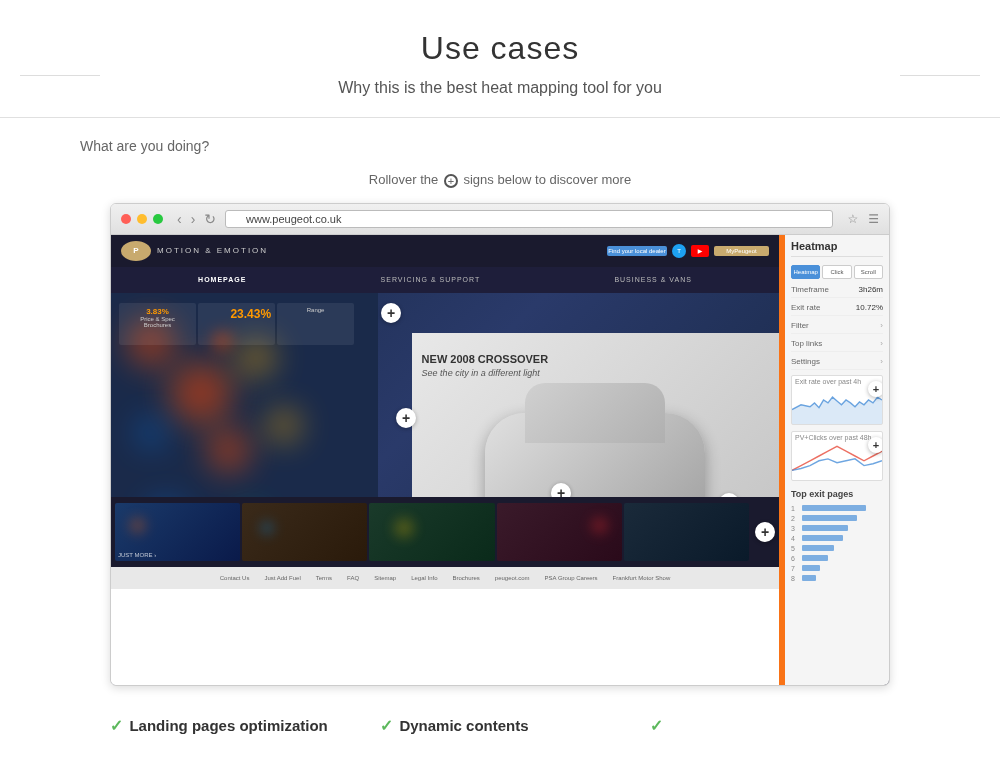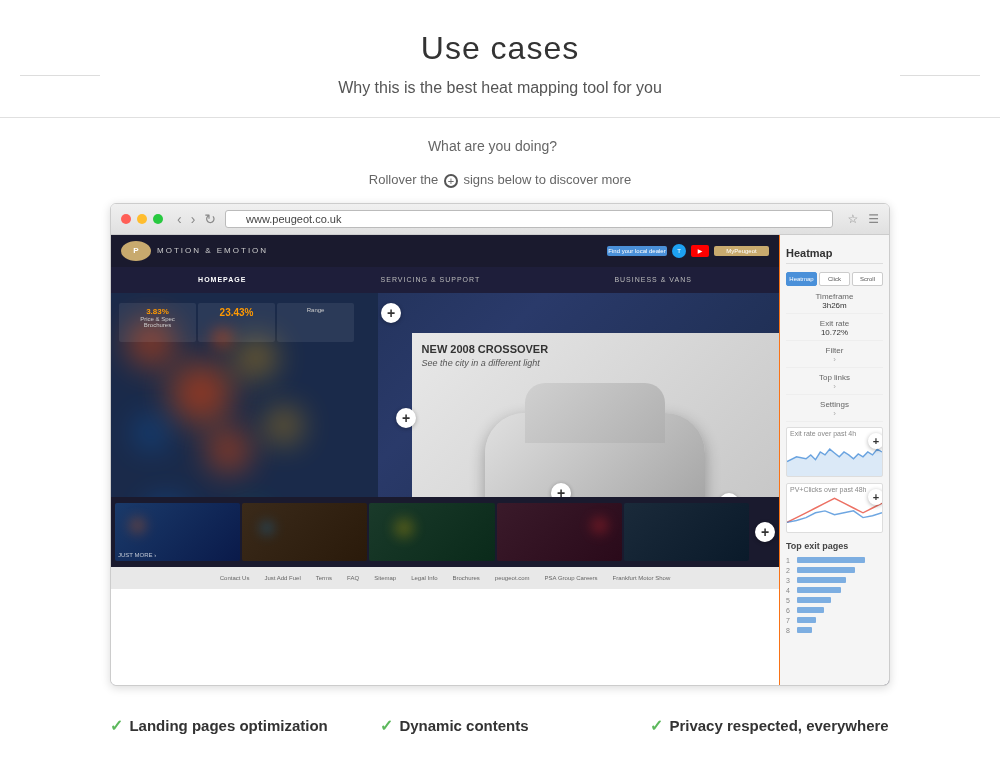--- a/index.html
+++ b/index.html
@@ -33,21 +33,21 @@
 
     
     .main-container {
       background: #fff;
       padding: 0 80px 40px;
     }
 
     
     .tabs-container {
       display: flex;
-      justify-content: center;
+      justify-content: flex-start;
       align-items: center;
       padding: 20px 0 10px;
       gap: 0;
     }
     .tab-label {
       font-size: 14px;
       color: #666;
       margin-right: 15px;
     }
     .tab-buttons {
@@ -281,21 +281,21 @@
       width: 40px;
       height: 30px;
       background: #333;
       border-radius: 50%;
       box-shadow: 120px 0 0 #333;
     }
 
     .product-text-overlay {
       position: absolute;
       left: 10px;
-      top: 10px;
+      top: 20px;
       color: #333;
     }
     .product-title {
       font-size: 11px;
       font-weight: bold;
       margin-bottom: 3px;
     }
     .product-subtitle {
       font-size: 9px;
       font-style: italic;
@@ -362,41 +362,40 @@
       cursor: pointer;
       box-shadow: 0 1px 4px rgba(0,0,0,0.3);
       border: 2px solid #fff;
       z-index: 10;
     }
 
     
     .heatmap-sidebar {
       width: 110px;
       background: #f5f5f5;
-      border-left: 1px solid #f97316;
-      padding: 12px 6px;
+      border-left: 6px solid #f97316;
+      padding: 5px 6px;
       font-size: 9px;
       overflow-y: auto;
     }
     .sidebar-title {
       font-size: 11px;
       font-weight: bold;
       color: #333;
       margin-bottom: 8px;
       border-bottom: 1px solid #ddd;
       padding-bottom: 4px;
     }
     .sidebar-row {
       display: flex;
       justify-content: space-between;
       align-items: center;
       margin-bottom: 5px;
       padding-bottom: 3px;
       border-bottom: 1px solid #eee;
-      flex-direction: column;
     }
     .sidebar-label {
       color: #666;
       font-size: 8px;
     }
     .sidebar-val {
       color: #333;
       font-size: 8px;
       font-weight: normal;
     }
@@ -593,21 +592,21 @@
               <div class="heat-blob blob-orange" style="width:45px;height:45px;left:150px;top:110px;"></div>
               <div class="heat-blob blob-blue" style="width:50px;height:50px;left:30px;top:200px;"></div>
               <div class="heat-blob blob-green" style="width:40px;height:40px;left:120px;top:210px;"></div>
 
               <div style="position:absolute;top:10px;left:8px;display:grid;grid-template-columns:1fr 1fr 1fr;gap:2px;width:88%;">
                 <div style="background:rgba(255,255,255,0.08);border-radius:2px;padding:4px;font-size:6px;color:#ccc;text-align:center;">
                   <div style="font-size:8px;color:#f90;font-weight:bold;">3.83%</div>
                   Price &amp; Spec<br>Brochures
                 </div>
                 <div style="background:rgba(255,255,255,0.08);border-radius:2px;padding:4px;font-size:6px;color:#ccc;text-align:center;">
-                  <div style="font-size:10px;color:#f90;font-weight:bold;">23.43%</div>
+                  <div style="font-size:12px;color:#f90;font-weight:bold;text-align:right;">23.43%</div>
                   <div class="heat-blob blob-red" style="width:30px;height:20px;left:5px;top:10px;position:relative;filter:blur(8px);"></div>
                 </div>
                 <div style="background:rgba(255,255,255,0.08);border-radius:2px;padding:4px;font-size:6px;color:#ccc;text-align:center;">Range</div>
               </div>
             </div>
 
             <div class="product-area">
               <div class="product-text-overlay">
                 <div class="product-title">NEW 2008 CROSSOVER</div>
                 <div class="product-subtitle">See the city in a different light</div>
@@ -757,20 +756,19 @@
       <div class="feature-title">
         <span class="check-icon">✓</span>
         <span>Dynamic contents</span>
       </div>
 
     </div>
 
     <div class="feature-box">
       <div class="feature-title">
         <span class="check-icon">✓</span>
-        <span>Privacy respected, everywhere</span>
       </div>
 
     </div>
 
   </div>
 
 </div>
 
 </body></html>

